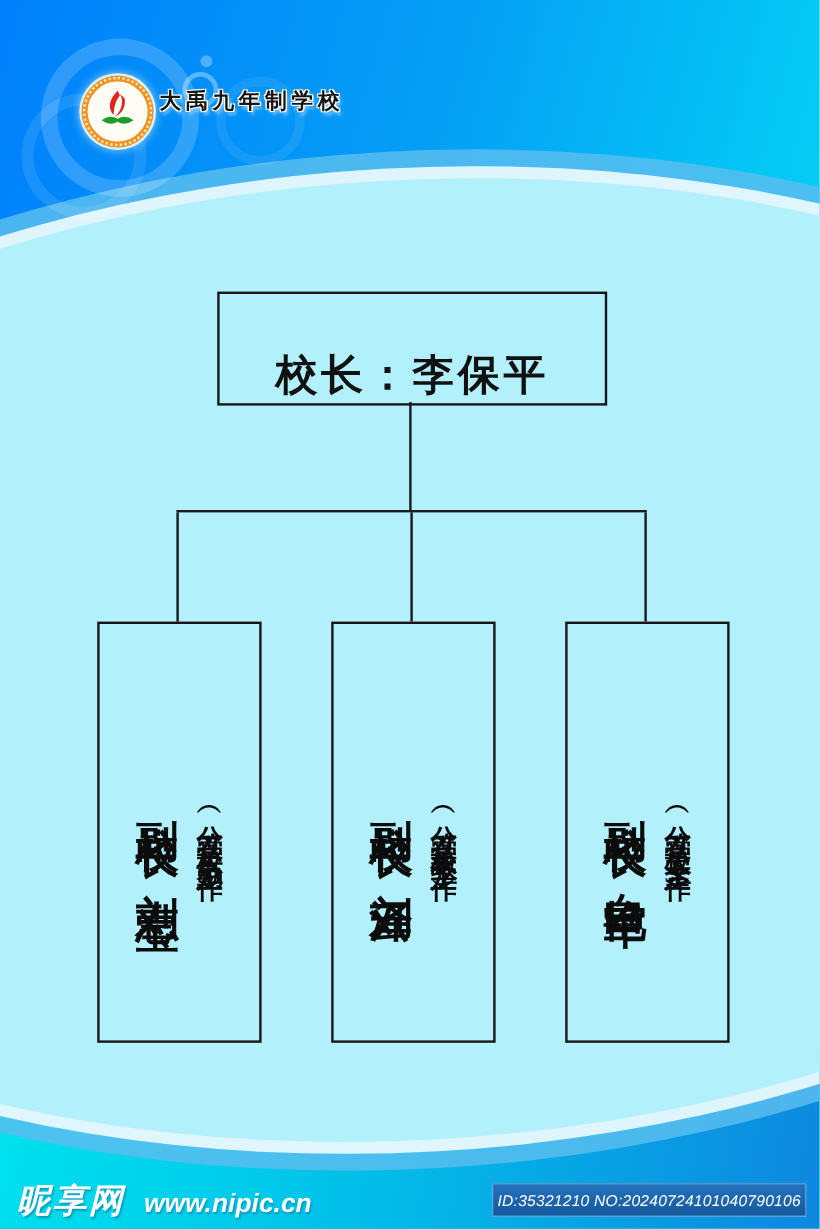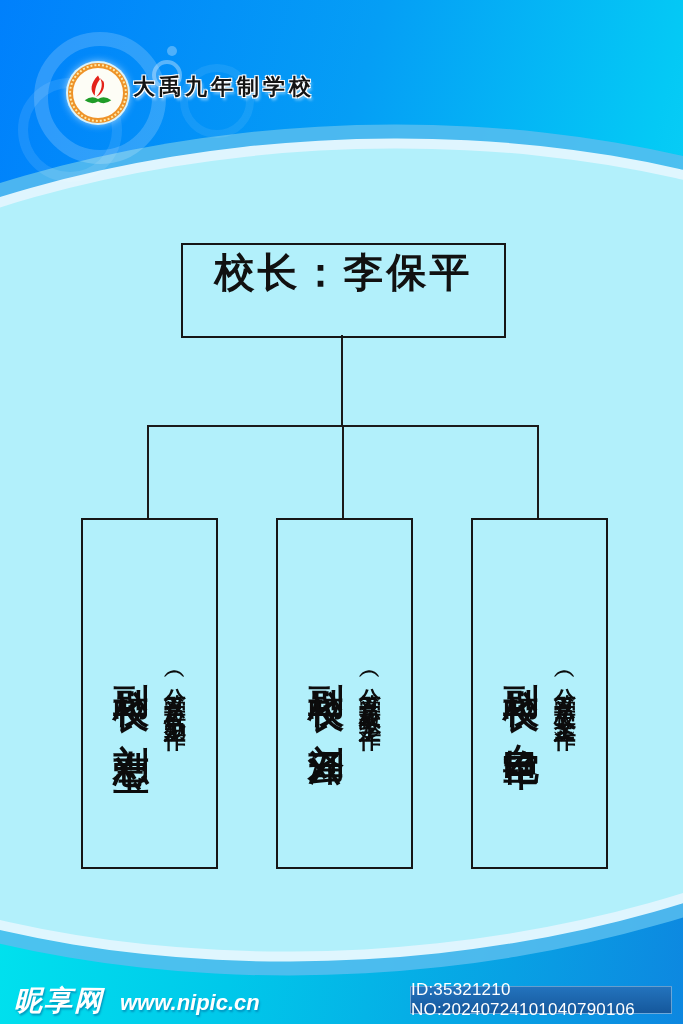--- a/index.html
+++ b/index.html
@@ -20,29 +20,29 @@
   
   .curve{position:absolute;border-radius:50%;transform:rotate(-3.2deg);}
   .curve-blue{left:-430px;top:126px;width:1544px;height:848px;background:rgba(88,189,238,.85);}
   .curve-white{left:-418px;top:140px;width:1520px;height:820px;background:rgba(240,252,255,.9);}
   .curve-pale{left:-408px;top:150px;width:1500px;height:800px;background:#b2f0fb;}
 
   
   .logo{position:absolute;left:68px;top:63px;width:50px;height:50px;border-radius:50%;background:#fdfdf6;border:5px solid #ee9329;box-shadow:0 0 0 2px #d9f3fb,0 0 10px rgba(255,255,255,.9);z-index:6;}
   .logo-dots{position:absolute;inset:-4px;border-radius:50%;border:2px dotted #ffe9a8;}
   .logo-art{position:absolute;left:6px;top:4px;}
-  .school-name{position:absolute;left:133px;top:72px;z-index:6;font-size:22px;font-weight:900;letter-spacing:4px;color:#151515;
+  .school-name{position:absolute;left:133px;top:72px;z-index:6;font-size:18px;font-weight:900;letter-spacing:4px;color:#151515;
     text-shadow:-1px -1px 0 #fff,1px -1px 0 #fff,-1px 1px 0 #fff,1px 1px 0 #fff,2px 3px 3px rgba(255,255,255,.55);}
   .title{position:absolute;left:0;top:128px;width:683px;text-align:center;z-index:6;font-family:"Liberation Serif",serif;
     font-size:56px;font-weight:900;letter-spacing:9px;color:#ed1a21;
     text-shadow:-2px -2px 0 #fff,2px -2px 0 #fff,-2px 2px 0 #fff,2px 2px 0 #fff,0 -2px 0 #fff,0 2px 0 #fff,-2px 0 0 #fff,2px 0 0 #fff,3px 4px 4px rgba(120,30,30,.25);}
 
   
   .principal-box{position:absolute;left:181px;top:243px;width:321px;height:91px;border:2px solid #161616;z-index:6;
-    display:flex;align-items:flex-start;justify-content:center;font-size:40px;font-weight:900;letter-spacing:3px;color:#111;}
+    display:flex;align-items:flex-end;justify-content:center;font-size:35px;font-weight:900;letter-spacing:3px;color:#111;}
   .line{position:absolute;background:#1a1a1a;z-index:5;}
   .line-v-top{left:341px;top:335px;width:2px;height:91px;}
   .line-h{left:147px;top:425px;width:392px;height:2px;}
   .line-v-left{left:147px;top:427px;width:2px;height:91px;}
   .line-v-mid{left:342px;top:427px;width:2px;height:91px;}
   .line-v-right{left:537px;top:427px;width:2px;height:91px;}
 
   .vp-box{position:absolute;top:518px;width:133px;height:347px;border:2px solid #161616;z-index:6;
     display:flex;flex-direction:row;justify-content:center;align-items:center;gap:15px;}
   .vp-box.b1{left:81px;}
@@ -50,21 +50,21 @@
   .vp-box.b3{left:471px;}
   .vp-name{writing-mode:vertical-rl;text-orientation:mixed;font-size:36px;font-weight:900;letter-spacing:6px;color:#0c0c0c;line-height:1;}
   .vp-duty{writing-mode:vertical-rl;text-orientation:mixed;font-size:22px;font-weight:900;letter-spacing:6px;color:#0c0c0c;line-height:1;}
 
   
   .wm-left{position:absolute;left:14px;top:982px;z-index:7;display:flex;align-items:baseline;color:#fff;}
   .wm-site{font-size:28px;font-weight:900;letter-spacing:2px;font-style:italic;text-shadow:1px 2px 2px rgba(0,70,130,.45);}
   .wm-url{font-size:22px;font-weight:900;font-style:italic;text-shadow:1px 2px 2px rgba(0,70,130,.40);margin-left:16px;}
   .id-badge{position:absolute;left:410px;top:986px;width:260px;height:26px;z-index:7;
     background:linear-gradient(#2373bd,#15589c);border:1px solid rgba(170,215,245,.55);
-    display:flex;align-items:center;justify-content:center;color:#fff;font-size:17px;letter-spacing:.2px;}
+    display:flex;align-items:center;justify-content:center;color:#fff;font-size:13px;letter-spacing:.2px;font-style:italic;}
 </style>
 </head>
 <body>
 
 <div class="poster">
 
   <div class="footer-band"></div>
   <div class="curve curve-blue"></div>
   <div class="curve curve-white"></div>
   <div class="curve curve-pale"></div>

